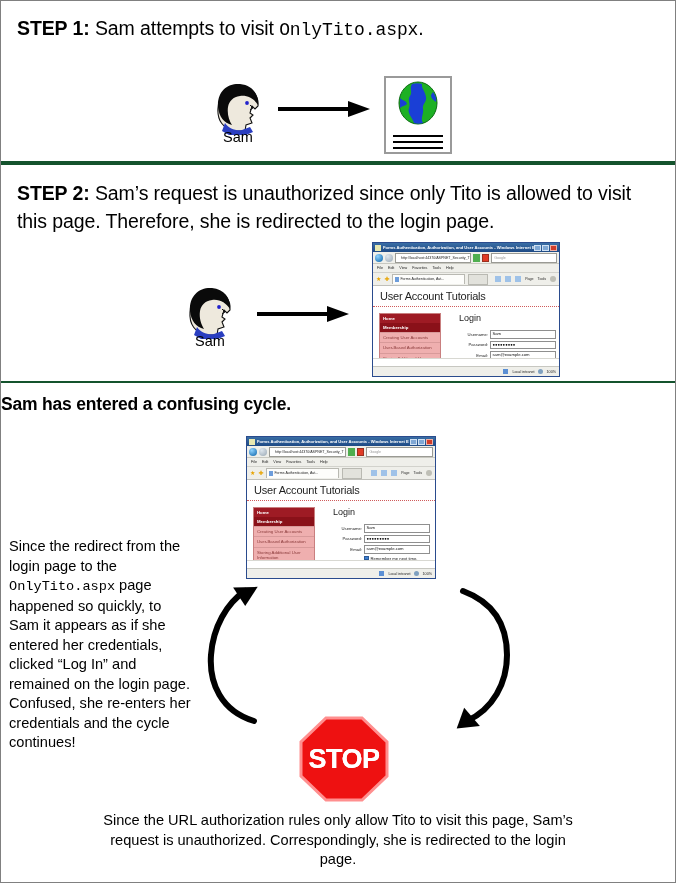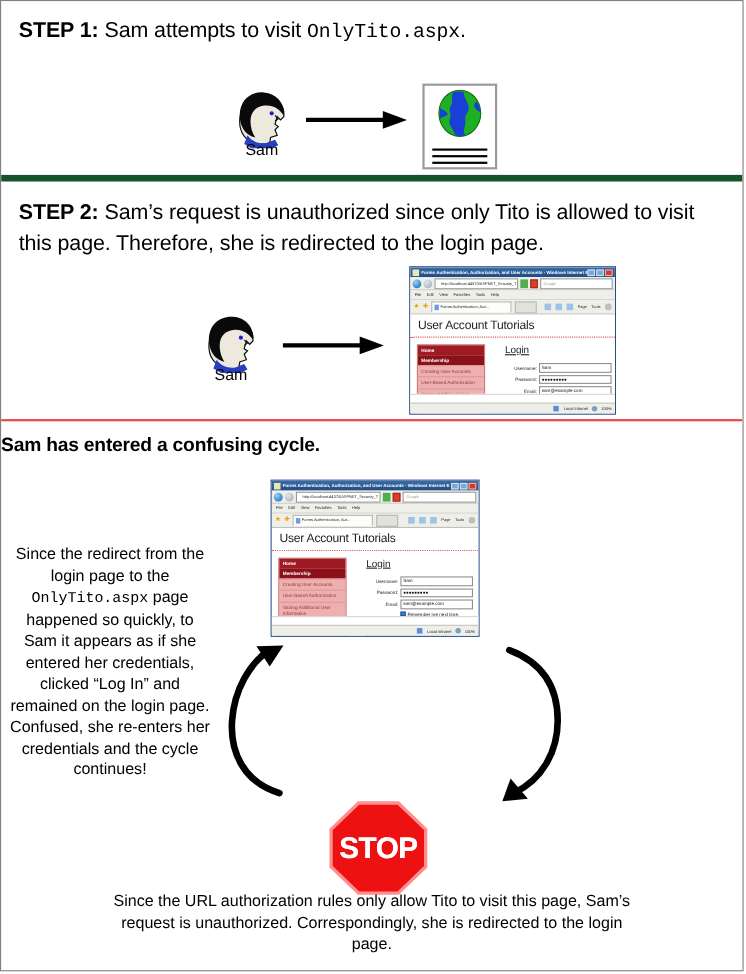--- a/index.html
+++ b/index.html
@@ -11,22 +11,22 @@
   }
   .diagram{
     position:relative;
     width:676px;height:883px;
     border:1px solid #808080;
     box-sizing:border-box;
     background:#fff;
     overflow:hidden;
   }
   .panel{position:relative;box-sizing:border-box;}
-  .panel-1{height:164px;border-bottom:6px solid #14532d;}
-  .panel-2{height:218px;border-bottom:2px solid #ef4444;}
+  .panel-1{height:164px;border-bottom:4px solid #14532d;}
+  .panel-2{height:218px;border-bottom:2px solid #14532d;}
   .panel-3{height:499px;}
 
   .step-head{
     position:absolute;
     left:16px;top:14px;right:16px;
     font-size:19.5px;
     line-height:27px;
     letter-spacing:-0.1px;
   }
   .step-label{font-weight:bold;}
@@ -139,21 +139,21 @@
   }
   .site-body{display:flex;padding:6px 0 0 6px;}
   .sidenav{width:62px;flex:0 0 auto;border:1px solid #c97f7f;box-sizing:border-box;background:#f2b8b8;}
   .nav-top{background:#9e1b24;color:#fff;font-size:4.3px;padding:2px 3px;font-weight:bold;}
   .nav-top2{background:#8a1119;color:#fff;font-size:4.3px;padding:2px 3px;font-weight:bold;}
   .nav-sub{
     background:#efafaf;color:#8a3a3a;font-size:4.3px;
     padding:2px 3px;border-top:1px solid #d89a9a;line-height:5.4px;
   }
   .login-col{flex:1 1 auto;padding-left:18px;}
-  .login-title{font-size:9px;color:#222;margin-bottom:7px;text-decoration:underline;}
+  .login-title{font-size:9px;color:#222;margin-bottom:7px;}
   .frow{display:flex;align-items:center;justify-content:flex-start;margin-bottom:2px;}
   .flabel{font-size:4.2px;width:29px;text-align:right;padding-right:2px;color:#222;}
   .finput{
     background:#fff;border:1px solid #8f8f8f;
     width:62px;height:6.5px;font-size:4.2px;line-height:6.5px;
     padding-left:1.5px;color:#111;white-space:nowrap;overflow:hidden;
   }
   .crow{display:flex;align-items:center;margin:2px 0 0 31px;}
   .chk{width:4.5px;height:4.5px;background:#3f7fd0;border:1px solid #2a5a99;margin-right:2px;box-sizing:border-box;}
   .ctext{font-size:4.2px;color:#222;}
@@ -176,23 +176,24 @@
   .bw-blankstrip{position:absolute;left:0;right:0;bottom:9px;height:8px;background:#fff;border-top:1px solid #d8d8d2;}
 
   
   .cycle-title{
     position:absolute;top:11px;left:0;width:100%;
     text-align:left;font-size:17.5px;font-weight:bold;
     letter-spacing:-0.2px;
   }
   .cyc-text{
     position:absolute;
-    text-align:center;
+    text-align:left;
     font-size:14.6px;
     line-height:19.5px;
+    margin-top:42px;
   }
   .cyc-text .mono{font-family:"Liberation Mono", monospace;font-size:13.6px;}
   .bottom-cap{
     position:absolute;
     left:0;width:100%;
     text-align:center;
     font-size:14.6px;line-height:19.5px;
   }
 
   
@@ -452,21 +453,21 @@
       </svg>
     </div>
 
     <div style="position:absolute;left:410px;top:188px;">
       <svg width="110" height="160" viewBox="0 0 110 160">
         <path d="M52 20 C84 32 96 56 96 84 C96 112 82 138 56 150" fill="none" stroke="#000" stroke-width="6" stroke-linecap="round"></path>
         <polygon points="48,140 70,150 50,162" fill="#000" transform="rotate(25 58 150)"></polygon>
       </svg>
     </div>
 
-    <div class="stopsign" style="left:298px;top:718px;width:90px;height:86px;position:absolute;top:auto;bottom:68px;left:298px;">
+    <div class="stopsign" style="left:298px;top:718px;width:90px;height:86px;position:absolute;top:auto;bottom:80px;left:298px;">
       <svg width="90" height="86" viewBox="0 0 90 86">
         <polygon points="27,2 63,2 88,26 88,60 63,84 27,84 2,60 2,26" fill="#ee1111" stroke="#ff8f8f" stroke-width="3"></polygon>
       </svg>
       <div class="stop-label">STOP</div>
     </div>
 
     <div class="cyc-text" style="left:8px;top:112px;width:182px;">
       <span>Since the redirect from the login page to the </span><span class="mono">OnlyTito.aspx</span><span> page happened so quickly, to Sam it appears as if she entered her credentials, clicked “Log In” and remained on the login page. Confused, she re-enters her credentials and the cycle continues!</span>
     </div>
 

